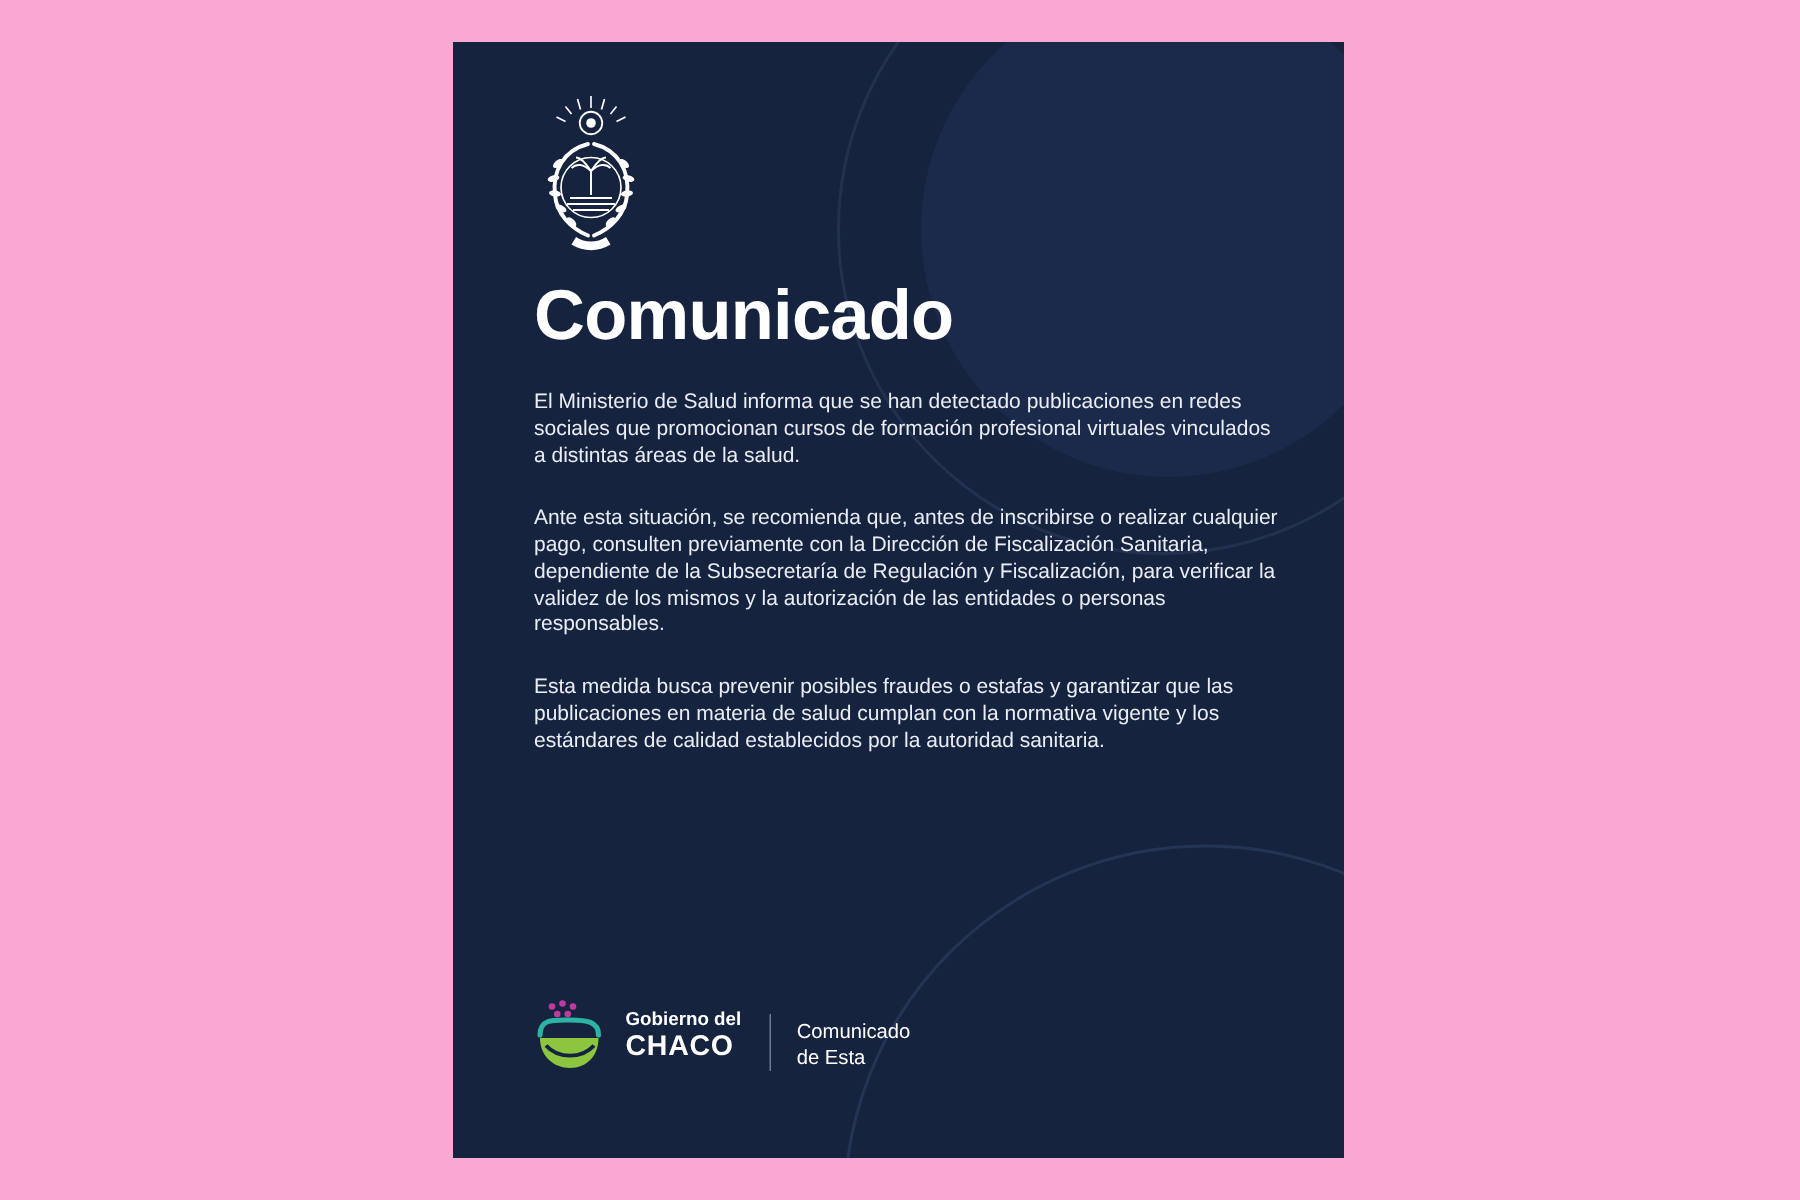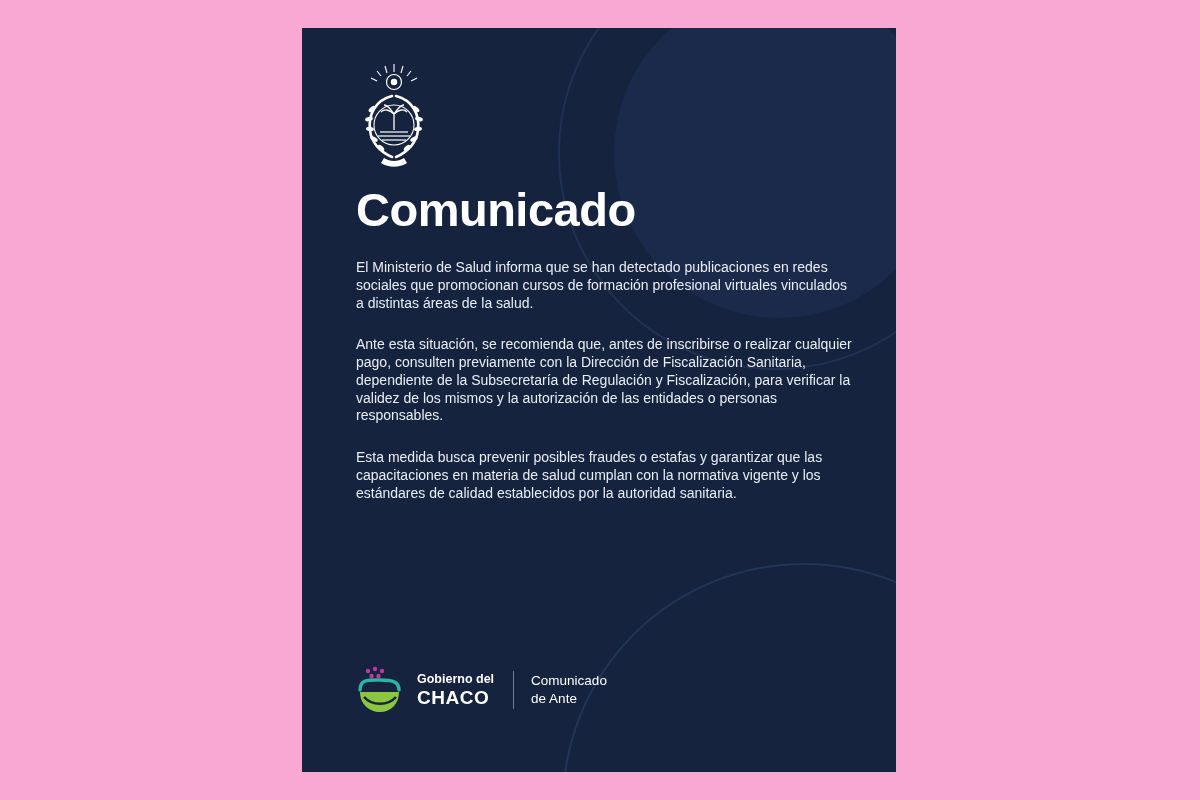--- a/index.html
+++ b/index.html
@@ -97,21 +97,21 @@
     font-weight: 400;
   }
   .body p:last-child { margin-bottom: 0; }
 
   
   .footer {
     position: absolute;
     left: 52px;
     bottom: 58px;
     display: flex;
-    align-items: center;
+    align-items: flex-end;
     z-index: 3;
   }
   .gov-logo {
     display: flex;
     align-items: center;
   }
   .gov-mark {
     width: 52px;
     height: 48px;
     position: relative;
@@ -210,21 +210,21 @@
 
           <path d="M30 96 C36 100 44 100 50 96 L53 101 C45 106 35 106 27 101 Z" fill="#ffffff"></path>
         </svg>
       </div>
 
       <h1 class="title">Comunicado</h1>
 
       <div class="body">
         <p>El Ministerio de Salud informa que se han detectado publicaciones en redes sociales que promocionan cursos de formación profesional virtuales vinculados a distintas áreas de la salud.</p>
         <p>Ante esta situación, se recomienda que, antes de inscribirse o realizar cualquier pago, consulten previamente con la Dirección de Fiscalización Sanitaria, dependiente de la Subsecretaría de Regulación y Fiscalización, para verificar la validez de los mismos y la autorización de las entidades o personas responsables.</p>
-        <p>Esta medida busca prevenir posibles fraudes o estafas y garantizar que las capacitaciones en materia de salud cumplan con la normativa vigente y los estándares de calidad establecidos por la autoridad sanitaria.</p>
+        <p>Esta medida busca prevenir posibles fraudes o estafas y garantizar que las publicaciones en materia de salud cumplan con la normativa vigente y los estándares de calidad establecidos por la autoridad sanitaria.</p>
       </div>
     </div>
 
     <div class="footer">
       <div class="gov-logo">
         <div class="gov-mark">
           <svg width="52" height="48" viewBox="0 0 52 48" xmlns="http://www.w3.org/2000/svg">
 
             <g fill="#c0399f">
               <circle cx="14" cy="5" r="2.2"></circle>
@@ -244,18 +244,18 @@
         <div class="gov-text">
           <span class="small">Gobierno del</span>
           <span class="big">CHACO</span>
         </div>
       </div>
 
       <div class="divider"></div>
 
       <div class="ministry">
         <div>Comunicado</div>
-        <div>de Ante</div>
+        <div>de Esta</div>
       </div>
     </div>
 
   </div>
 </div>
 
 </body></html>

